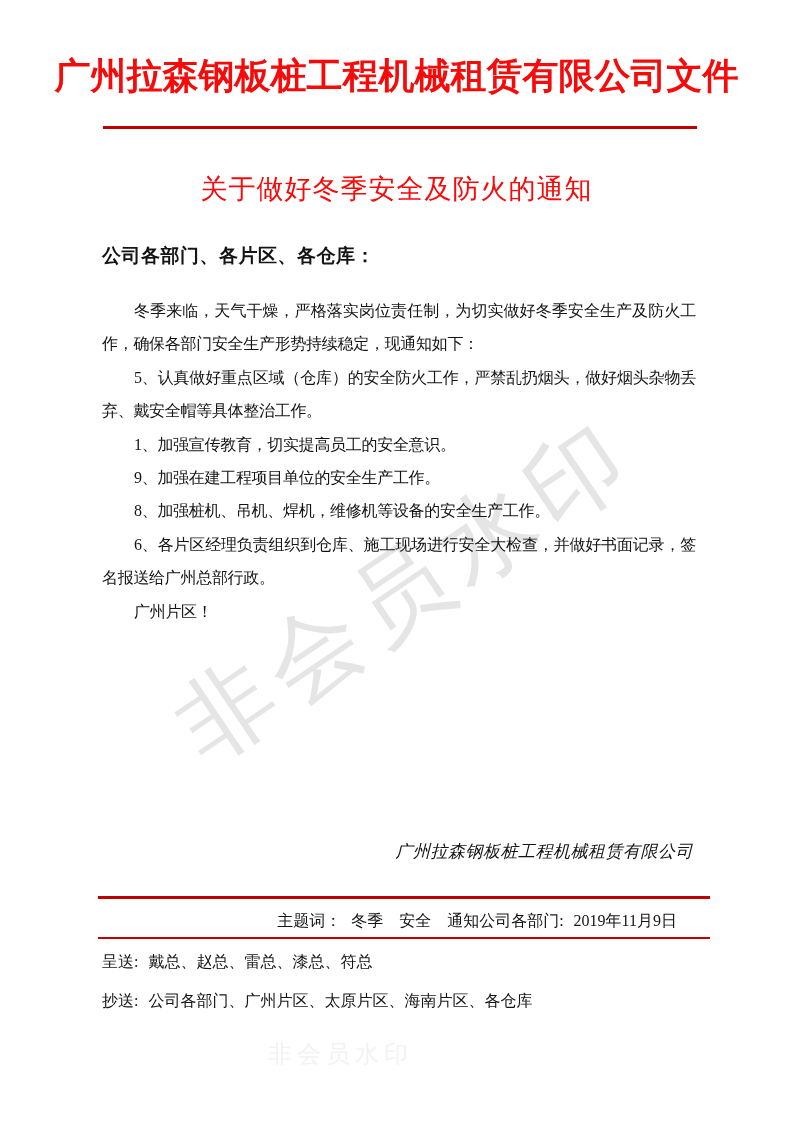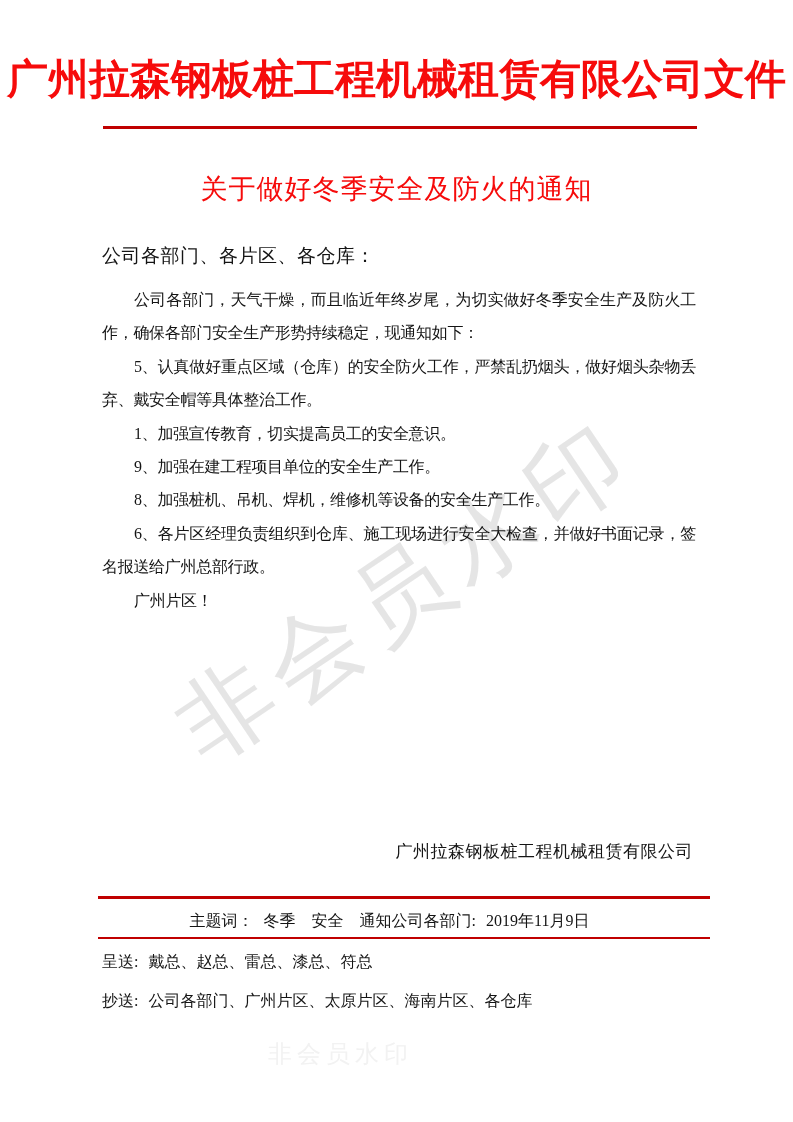--- a/index.html
+++ b/index.html
@@ -42,21 +42,21 @@
   
   .header-title {
     position: absolute;
     top: 52px;
     left: 0;
     width: 100%;
     z-index: 1;
     text-align: center;
     font-family: "Liberation Sans", sans-serif;
     font-weight: bold;
-    font-size: 41px;
+    font-size: 36px;
     letter-spacing: 0px;
     color: #f60b0b;
     white-space: nowrap;
   }
   .header-rule {
     position: absolute;
     top: 126px;
     left: 103px;
     width: 594px;
     height: 3px;
@@ -77,40 +77,41 @@
   }
   
   .body-col {
     position: absolute;
     top: 240px;
     left: 102px;
     width: 594px;
     z-index: 1;
   }
   .salutation {
-    font-weight: normal;
+    font-weight: bold;
     font-size: 19px;
     line-height: 32px;
-    margin-bottom: 11px;
+    margin-bottom: 22px;
     letter-spacing: 0.5px;
   }
   .body-para {
     font-size: 16px;
     line-height: 33.4px;
     text-indent: 2em;
     letter-spacing: -0.3px;
     text-align: justify;
   }
   .signature {
     position: absolute;
     top: 840px;
     right: 100px;
     z-index: 1;
     font-size: 17px;
     letter-spacing: 0.5px;
+    font-style: italic;
   }
   
   .footer-rule {
     position: absolute;
     left: 98px;
     width: 612px;
     height: 2px;
     z-index: 1;
     background: #c00000;
   }
@@ -118,42 +119,42 @@
   .rule-2 { top: 937px; }
   .footer-row {
     position: absolute;
     left: 102px;
     width: 608px;
     z-index: 1;
     font-size: 16px;
     line-height: 32px;
     white-space: nowrap;
   }
-  .subject-row { top: 905px; display: flex; justify-content: center; padding-right: 33px; }
+  .subject-row { top: 905px; display: flex; justify-content: flex-end; padding-right: 33px; }
   .submit-row  { top: 946px; }
   .copy-row    { top: 985px; }
   .label-gap { margin-right: 10px; }
 </style>
 </head>
 <body>
 
 <div class="page">
 
   <div class="watermark-main">非会员水印</div>
   <div class="watermark-bottom">非会员水印</div>
 
   <div class="header-title">广州拉森钢板桩工程机械租赁有限公司文件</div>
 
   <div class="header-rule"></div>
 
   <div class="doc-title">关于做好冬季安全及防火的通知</div>
 
   <div class="body-col">
     <div class="salutation">公司各部门、各片区、各仓库：</div>
-    <p class="body-para">公司各部门，天气干燥，而且临近年终岁尾，为切实做好冬季安全生产及防火工作，确保各部门安全生产形势持续稳定，现通知如下：</p>
+    <p class="body-para">冬季来临，天气干燥，严格落实岗位责任制，为切实做好冬季安全生产及防火工作，确保各部门安全生产形势持续稳定，现通知如下：</p>
     <p class="body-para">5、认真做好重点区域（仓库）的安全防火工作，严禁乱扔烟头，做好烟头杂物丢弃、戴安全帽等具体整治工作。</p>
     <p class="body-para">1、加强宣传教育，切实提高员工的安全意识。</p>
     <p class="body-para">9、加强在建工程项目单位的安全生产工作。</p>
     <p class="body-para">8、加强桩机、吊机、焊机，维修机等设备的安全生产工作。</p>
     <p class="body-para">6、各片区经理负责组织到仓库、施工现场进行安全大检查，并做好书面记录，签名报送给广州总部行政。</p>
     <p class="body-para">广州片区！</p>
   </div>
 
   <div class="signature">广州拉森钢板桩工程机械租赁有限公司</div>
 

